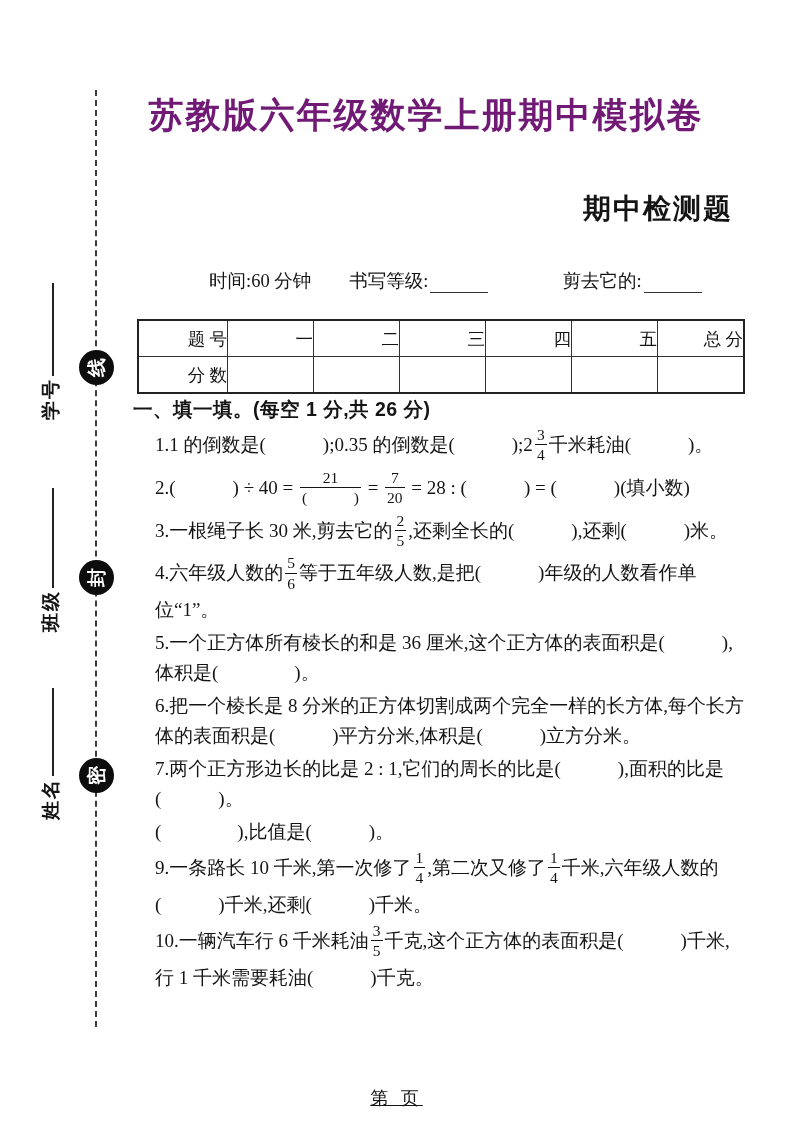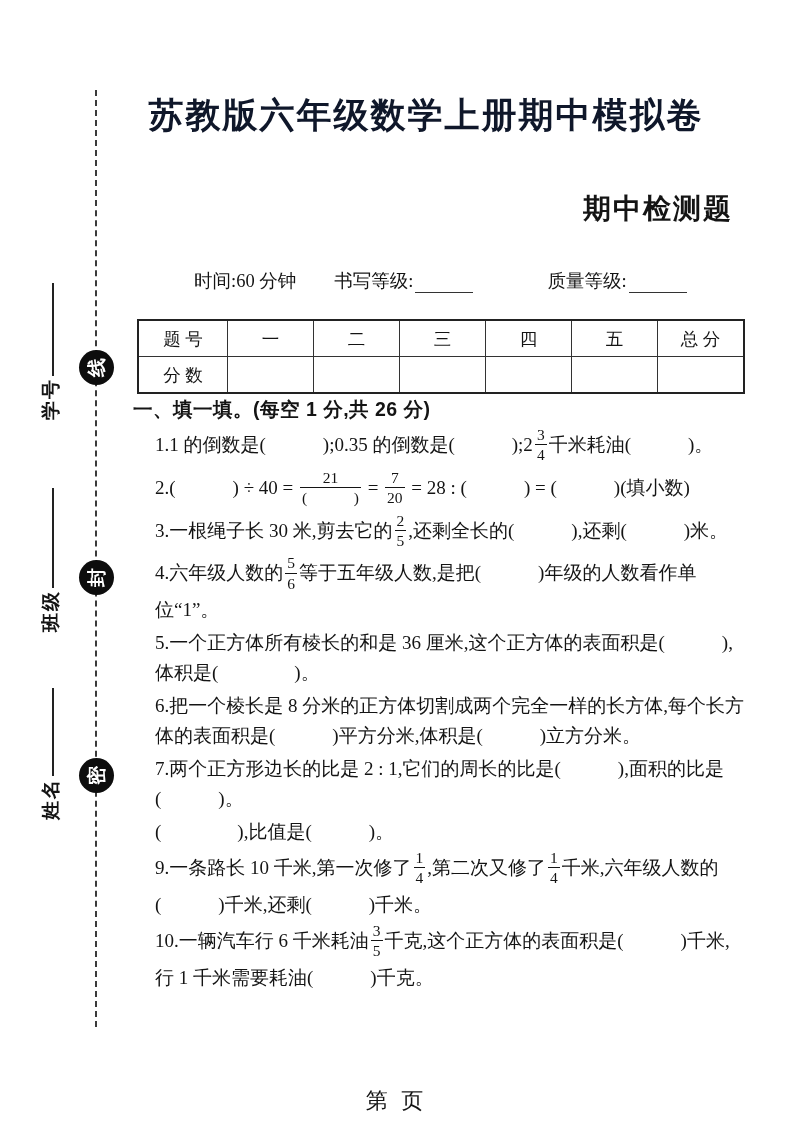--- a/index.html
+++ b/index.html
@@ -5,41 +5,41 @@
   html,body { margin:0; padding:0; background:#e8e8e8; }
   .page {
     position:relative; width:793px; height:1122px; margin:0 auto;
     background:#ffffff; color:#141414; overflow:hidden;
     font-family:"Liberation Serif", serif;
   }
   
   .title {
     position:absolute; left:120px; width:612px; top:92px; text-align:center;
     font-family:"Liberation Sans", sans-serif; font-weight:900;
-    font-size:35px; letter-spacing:2px; color:#0f172a;
+    font-size:35px; letter-spacing:2px; color:#701a75;
   }
   .subtitle {
     position:absolute; left:133px; width:600px; top:190px; text-align:right;
     font-weight:bold; font-size:28px; letter-spacing:2px;
   }
   .info-row {
-    position:absolute; left:194px; top:268px; font-size:18.5px;
+    position:absolute; left:209px; top:268px; font-size:18.5px;
     display:flex; align-items:flex-end; white-space:nowrap;
   }
   .info-item { display:flex; align-items:flex-end; }
   .info-gap1 { margin-left:38px; }
   .info-gap2 { margin-left:74px; }
   .blank-line { display:inline-block; width:58px; height:3px; border-bottom:1.6px solid #333; margin-left:2px; }
   
   .score-table {
     position:absolute; left:137px; top:319px; border-collapse:collapse;
     border:2.5px solid #222;
   }
   .score-table td {
-    border:1.5px solid #333; height:35px; text-align:center;
+    border:1.5px solid #333; height:35px; text-align:right;
     font-size:17.5px; padding:0;
   }
   .score-table td.c0 { width:88px; }
   .score-table td.cn { width:85px; }
   
   .section-heading {
     position:absolute; left:133px; top:396px;
     font-family:"Liberation Sans", sans-serif; font-weight:bold;
     font-size:19.5px; letter-spacing:0.5px;
   }
@@ -70,21 +70,21 @@
   .sl-2 { top:820px; } .sl-2 .ul { width:88px; }
   .seal-circle {
     position:absolute; left:79px; width:35px; height:35px; border-radius:50%;
     background:#0d0d0d; color:#fff; display:flex; align-items:center; justify-content:center;
     font-size:19px; font-weight:bold; transform:rotate(-90deg);
   }
   .sc-0 { top:350px; } .sc-1 { top:560px; } .sc-2 { top:758px; }
   
   .footer {
     position:absolute; left:0; width:100%; top:1086px; text-align:center;
-    font-size:22px; letter-spacing:4px;
+    font-size:18px; letter-spacing:4px;text-decoration:underline;
   }
 </style>
 </head>
 <body>
 
 <div class="page">
 
   <div class="dash-line"></div>
   <div id="seal-labels">
       <div class="seal-label sl-0">
@@ -109,21 +109,21 @@
   <div class="title">苏教版六年级数学上册期中模拟卷</div>
   <div class="subtitle">期中检测题</div>
 
   <div class="info-row">
     <span class="info-item">时间:60 分钟</span>
     <span class="info-item info-gap1">
       <span>书写等级:</span>
       <span class="blank-line"></span>
     </span>
     <span class="info-item info-gap2">
-      <span>质量等级:</span>
+      <span>剪去它的:</span>
       <span class="blank-line"></span>
     </span>
   </div>
 
   <table class="score-table">
     <tbody id="score-table-body">
         <tr>
           <td class="c0">题 号</td>
           <td class="cn">一</td>
           <td class="cn">二</td>

